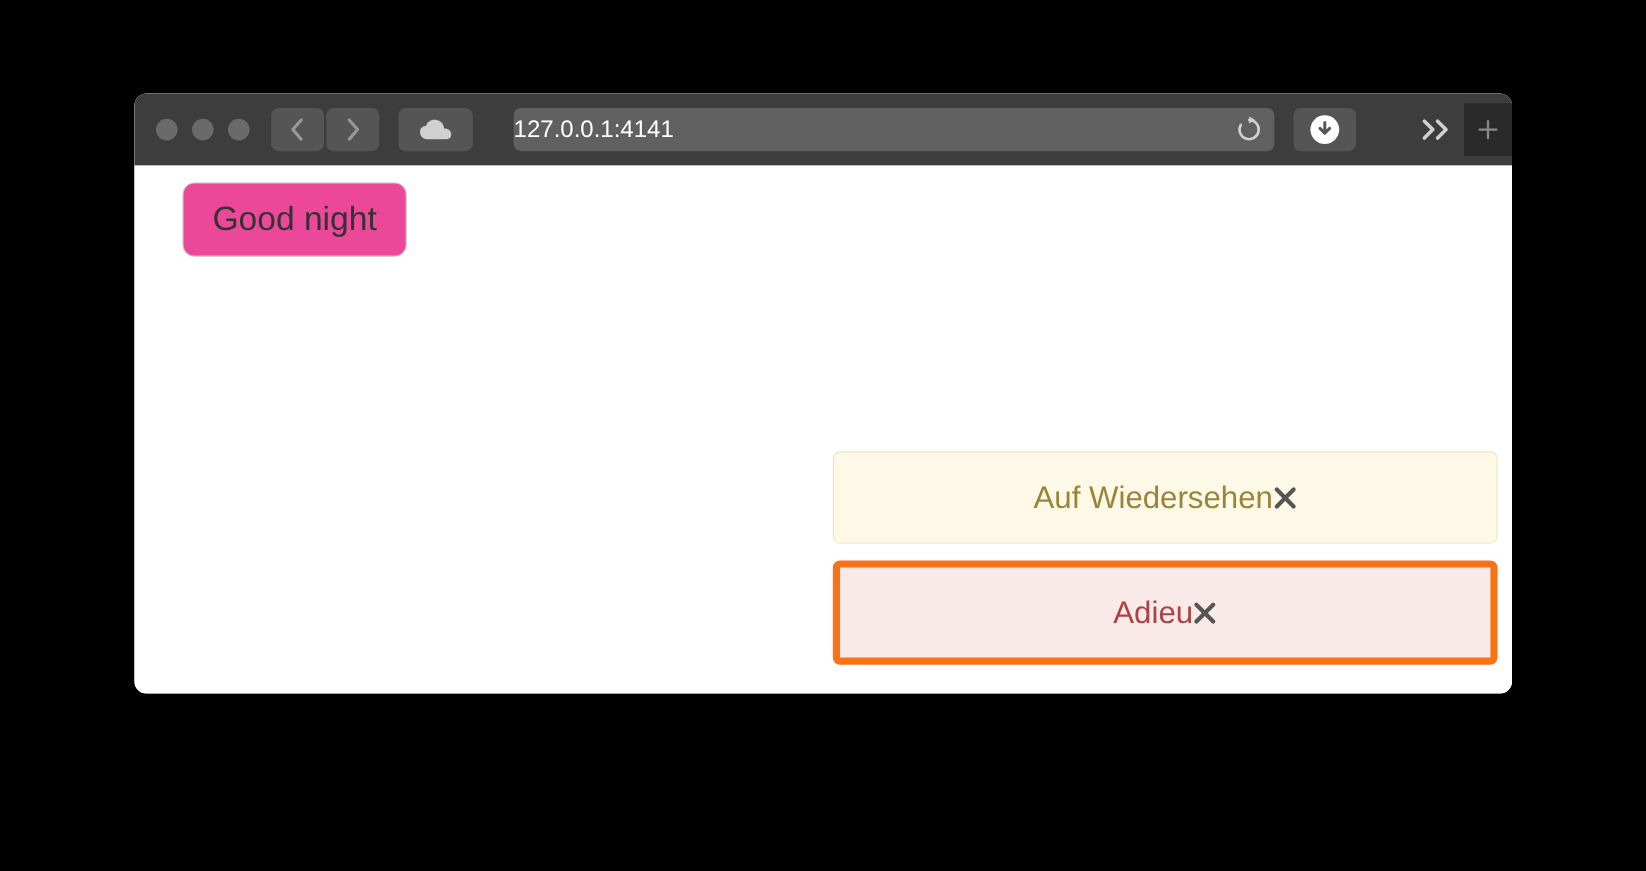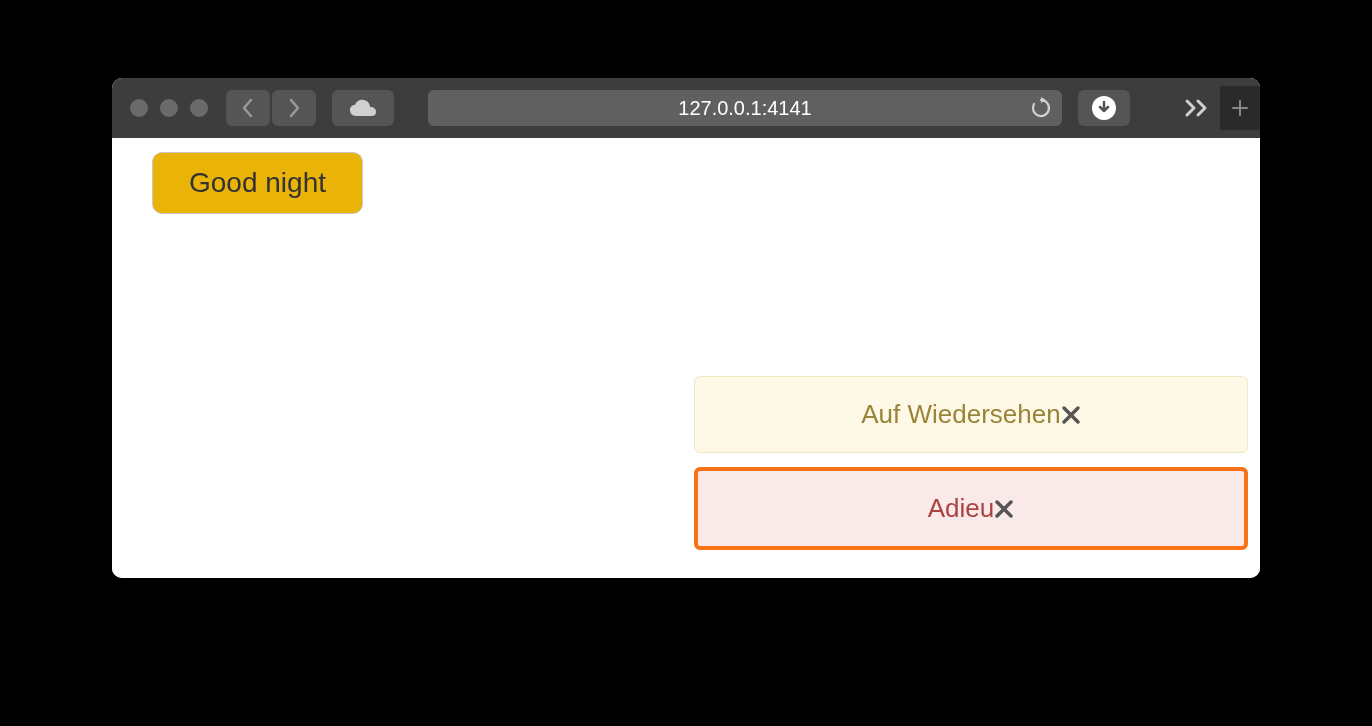--- a/index.html
+++ b/index.html
@@ -81,21 +81,20 @@
     
     .address-bar {
       flex: 1;
       height: 36px;
       background: #606060;
       border-radius: 6px;
       margin-left: 26px;
       margin-right: 8px;
       display: flex;
       align-items: center;
-      justify-content: center;
       position: relative;
       color: #fff;
       font-size: 20px;
     }
     
     .reload-btn {
       position: absolute;
       right: 10px;
       color: #d0d0d0;
     }
@@ -145,24 +144,24 @@
     .content {
       position: relative;
       height: calc(100% - 60px);
       background: #fff;
     }
     
     .goodnight-btn {
       position: absolute;
       top: 14px;
       left: 40px;
-      padding: 14px 36px;
+      padding: 14px 24px;
       font-size: 28px;
       color: #333;
-      background: #eab308;
+      background: #ec4899;
       border: 1px solid #c8c8c8;
       border-radius: 10px;
       cursor: pointer;
     }
     
     .toast-container {
       position: absolute;
       right: 12px;
       top: 238px;
       display: flex;
@@ -181,21 +180,21 @@
     }
     
     .toast-warning {
       background: #fef9e7;
       border: 1px solid #f0e6c0;
       color: #9a8438;
     }
     
     .toast-error {
       background: #f9e9e9;
-      border: 4px solid #f97316;
+      border: 6px solid #f97316;
       color: #a94442;
     }
     
     .toast-close {
       color: #555;
       font-size: 28px;
       font-weight: bold;
       cursor: pointer;
       line-height: 1;
     }

